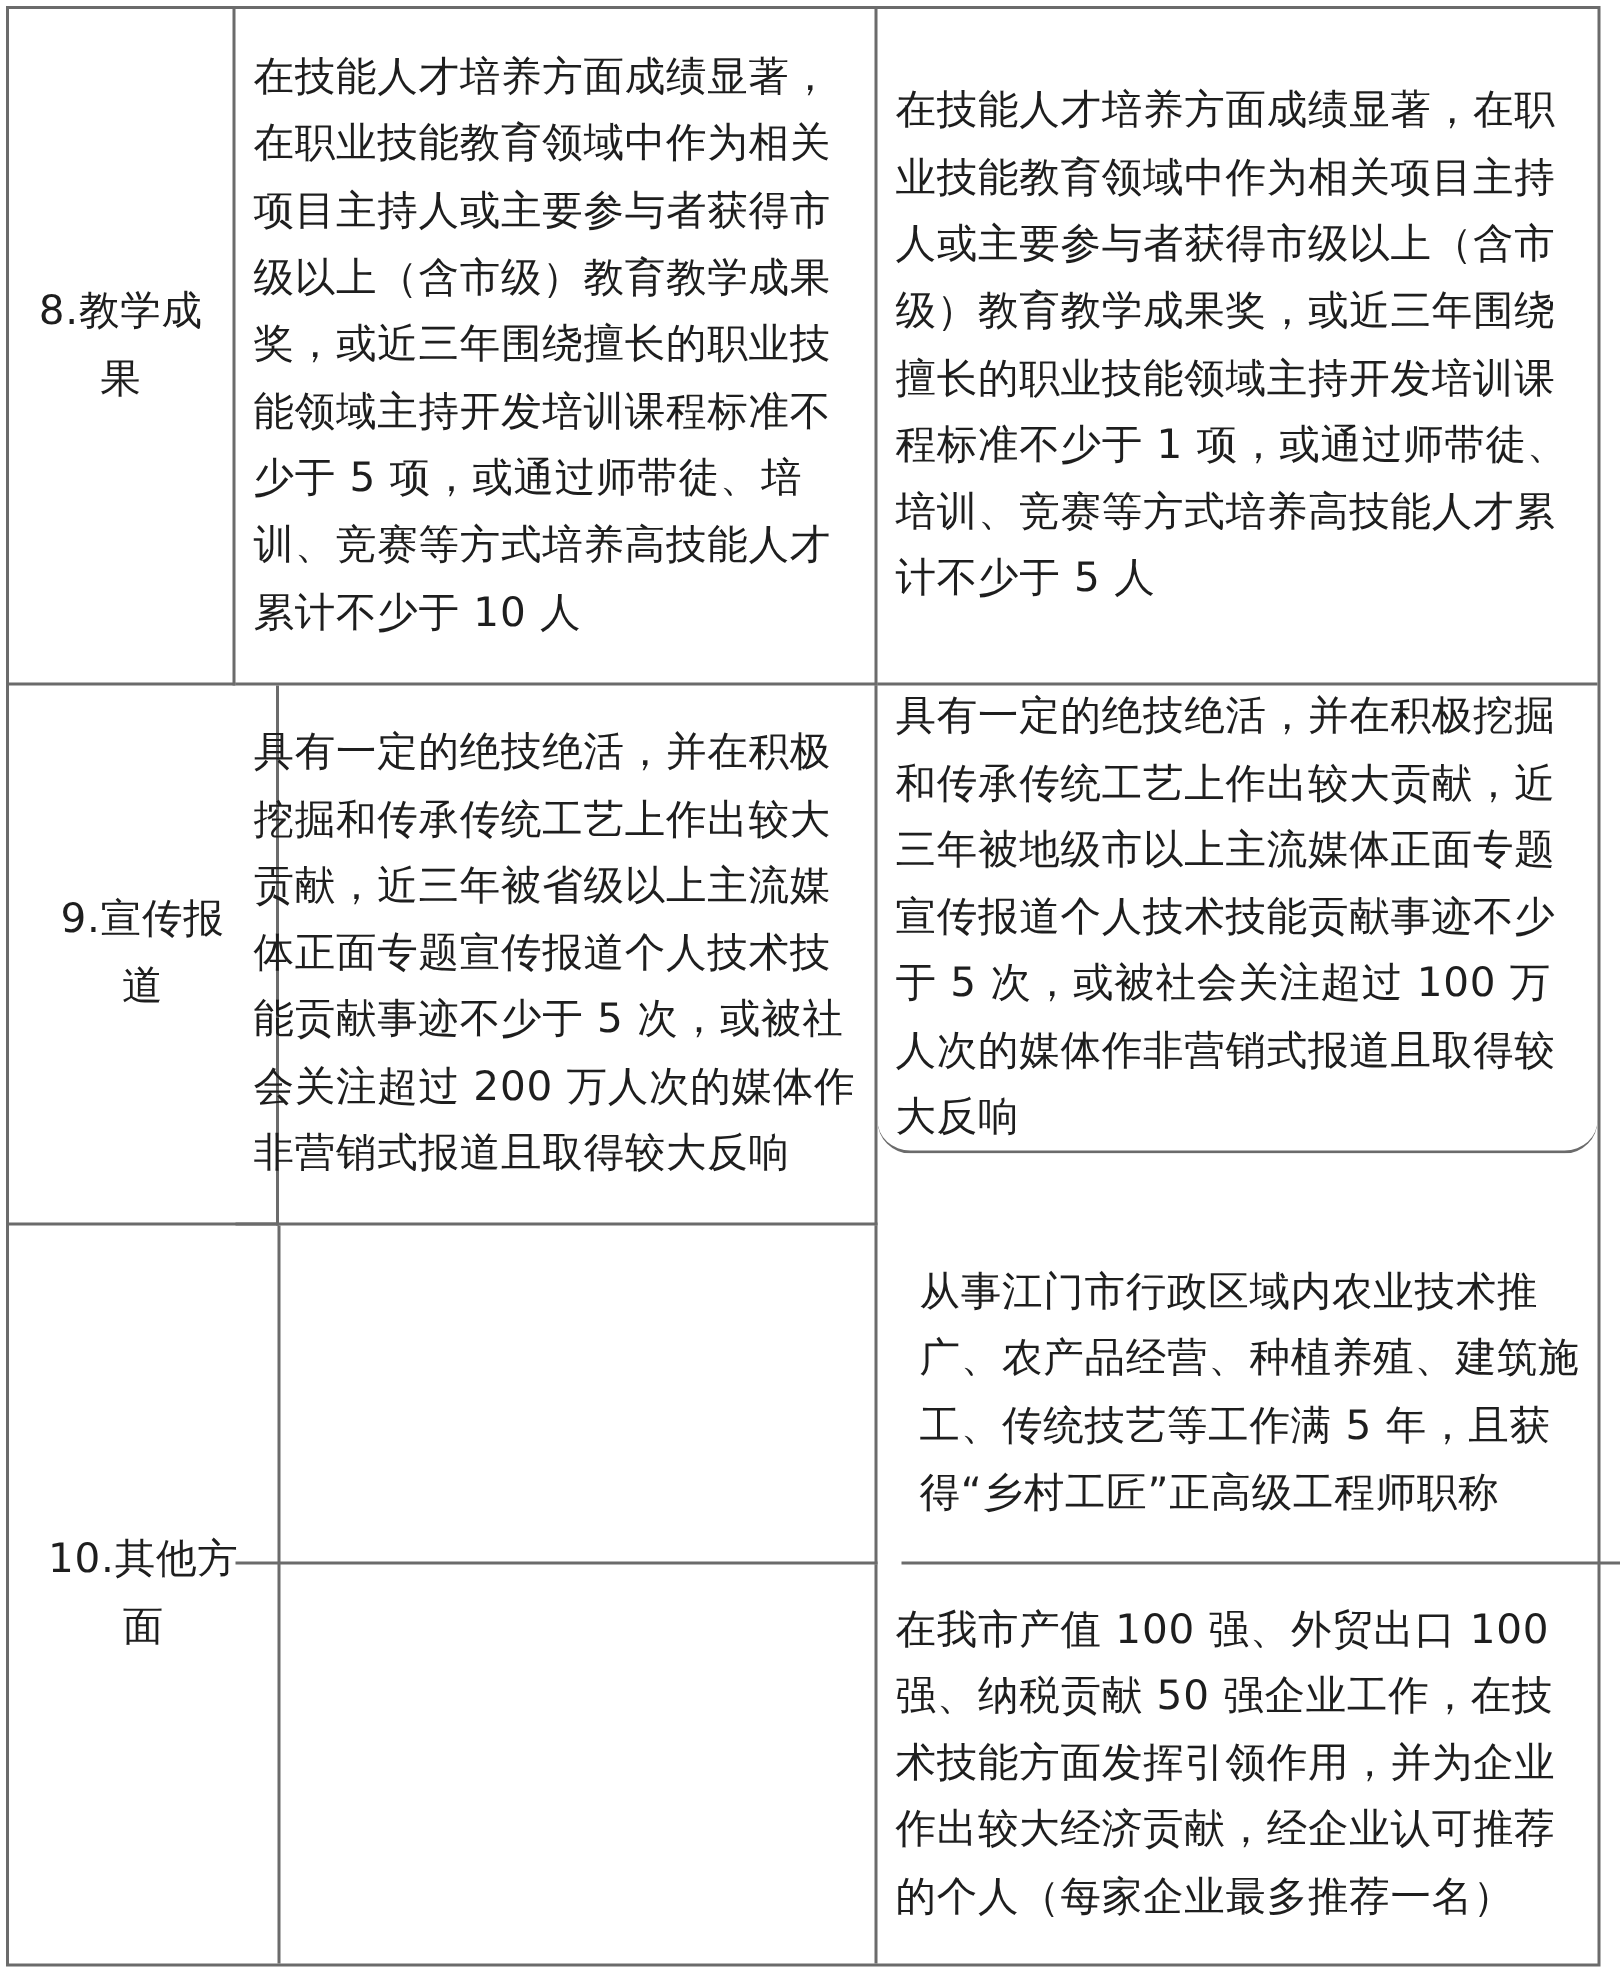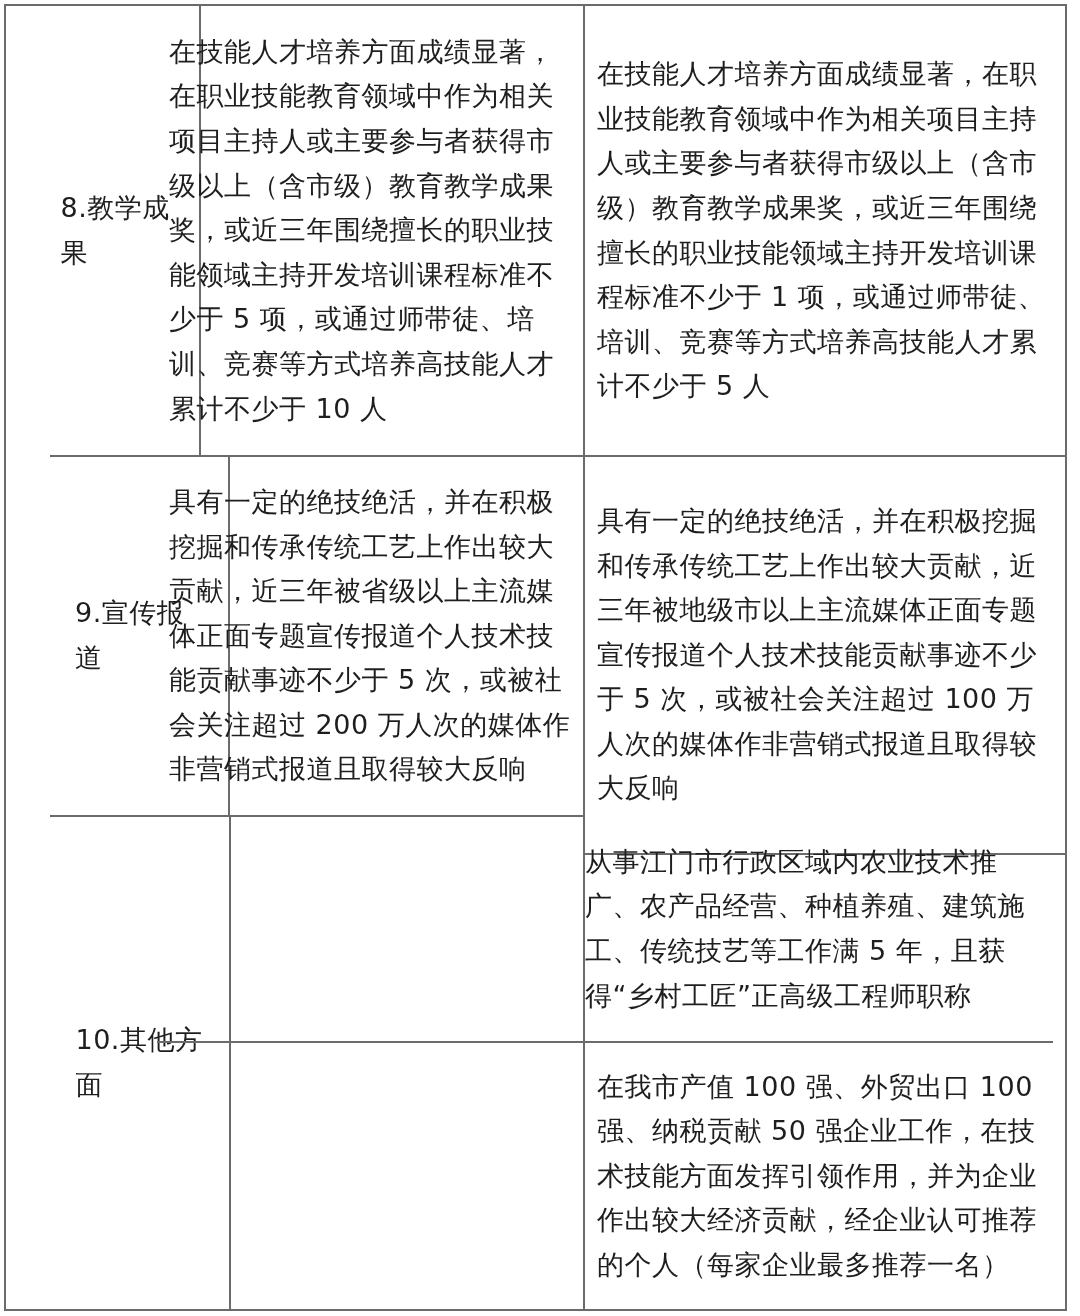--- a/index.html
+++ b/index.html
@@ -33,22 +33,22 @@
       line-height: 44.6px;
       letter-spacing: 0.5px;
       overflow: hidden;
     }
     .cell.lastcol { border-right: none; }
     .cell.lastrow { border-bottom: none; }
     .label-cell {
       display: flex;
       align-items: center;
       justify-content: center;
+      text-align: center;
       padding: 0 8px;
-      margin-left: 44px;
     }
     .label-cell span { display: block; width: 128px; }
     .text-cell {
       padding: 0 10px 0 12px;
       word-break: break-all;
       display: flex;
       align-items: center;
     }
     .text-cell span { display: block; width: 100%; }
   </style>
@@ -66,31 +66,31 @@
   <div class="cell text-cell lastcol" style="left:579px; top:0; width:480px; height:451px;">
     <span>在技能人才培养方面成绩显著，在职业技能教育领域中作为相关项目主持人或主要参与者获得市级以上（含市级）教育教学成果奖，或近三年围绕擅长的职业技能领域主持开发培训课程标准不少于 1 项，或通过师带徒、培训、竞赛等方式培养高技能人才累计不少于 5 人</span>
   </div>
 
   <div class="cell label-cell" style="left:0; top:451px; width:180px; height:360px;">
     <span>9.宣传报道</span>
   </div>
   <div class="cell text-cell" style="left:151px; top:451px; width:428px; height:360px;">
     <span>具有一定的绝技绝活，并在积极挖掘和传承传统工艺上作出较大贡献，近三年被省级以上主流媒体正面专题宣传报道个人技术技能贡献事迹不少于 5 次，或被社会关注超过 200 万人次的媒体作非营销式报道且取得较大反响</span>
   </div>
-  <div class="cell text-cell lastcol" style="left:579px; top:451px; width:480px; height:398px;">
+  <div class="cell text-cell lastcol" style="left:579px; top:451px; width:480px; height:312px;border-radius:22px;">
     <span>具有一定的绝技绝活，并在积极挖掘和传承传统工艺上作出较大贡献，近三年被地级市以上主流媒体正面专题宣传报道个人技术技能贡献事迹不少于 5 次，或被社会关注超过 100 万人次的媒体作非营销式报道且取得较大反响</span>
   </div>
 
   <div class="cell label-cell lastrow" style="left:0; top:811px; width:181px; height:492px;">
     <span>10.其他方面</span>
   </div>
   <div class="cell text-cell" style="left:151px; top:811px; width:428px; height:226px;">
     <span></span>
   </div>
-  <div class="cell text-cell lastcol" style="left:567px; top:811px; width:480px; height:226px;justify-content:flex-end;">
+  <div class="cell text-cell lastcol" style="left:595px; top:811px; width:480px; height:226px;justify-content:flex-end;">
     <span>从事江门市行政区域内农业技术推广、农产品经营、种植养殖、建筑施工、传统技艺等工作满 5 年，且获得“乡村工匠”正高级工程师职称</span>
   </div>
   <div class="cell text-cell lastrow" style="left:151px; top:1037px; width:428px; height:266px;">
     <span></span>
   </div>
   <div class="cell text-cell lastcol lastrow" style="left:579px; top:1037px; width:480px; height:266px;">
     <span>在我市产值 100 强、外贸出口 100 强、纳税贡献 50 强企业工作，在技术技能方面发挥引领作用，并为企业作出较大经济贡献，经企业认可推荐的个人（每家企业最多推荐一名）</span>
   </div>
 
 </div>

